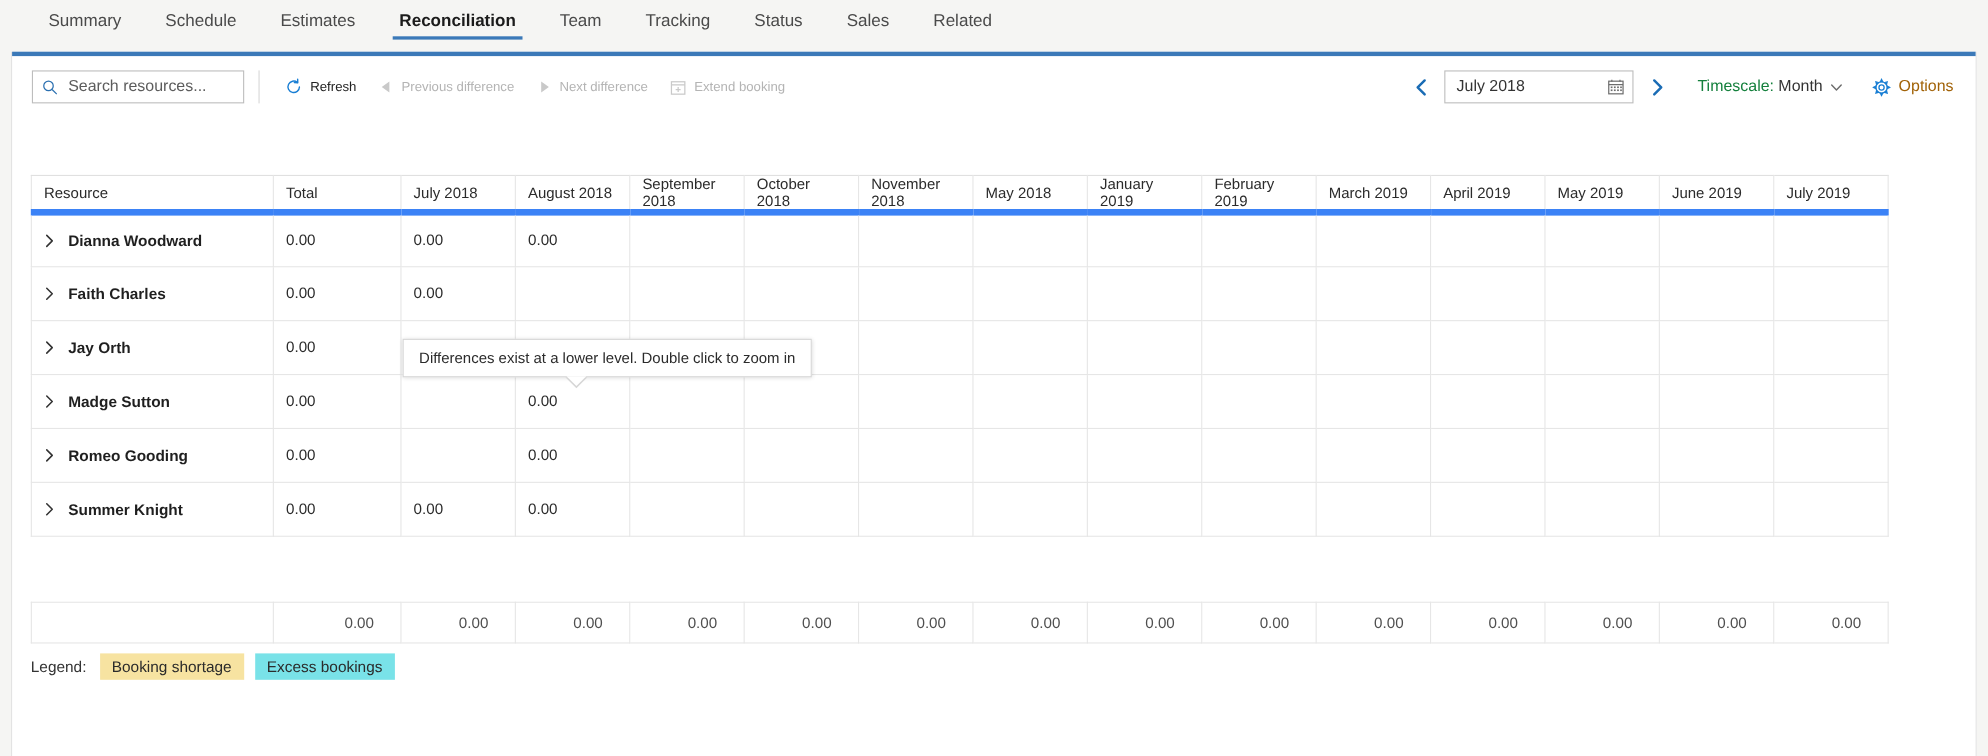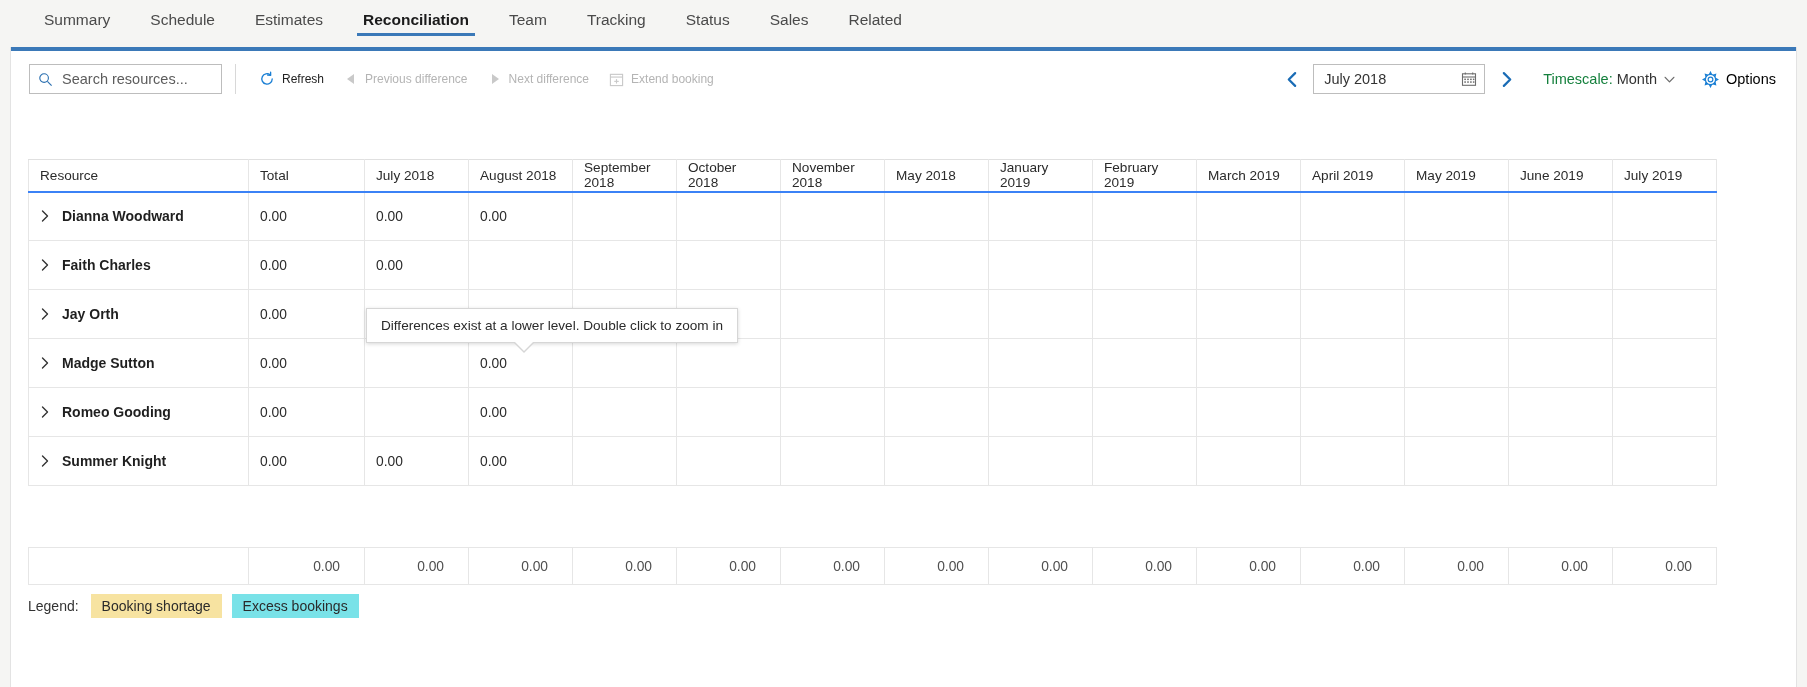--- a/index.html
+++ b/index.html
@@ -114,21 +114,21 @@
   }
   .dd {
     display: flex; align-items: center; gap: 6px;
     font-size: 14.5px; color: #333;
     cursor: pointer;
     height: 32px; padding: 0 4px;
   }
   .options-btn {
     display: flex; align-items: center; gap: 7px;
     margin-left: 18px; cursor: pointer;
-    font-size: 14.5px; color: #000000;
+    font-size: 14.5px; color: #a16207;
     height: 32px; padding: 0 4px;
   }
 
   
   .grid-wrap {
     position: absolute;
     left: 17px; top: 112px;
     width: 1650px;
   }
   table.grid {
@@ -145,21 +145,21 @@
     font-weight: normal;
     text-align: left;
     vertical-align: middle;
     position: relative;
   }
   table.grid thead th {
     height: 32px;
     font-size: 13.6px;
     color: #2b2b2b;
     border-top: 1px solid #e0e0e0;
-    border-bottom: 2px solid #3b82f6;
+    border-bottom: 6px solid #3b82f6;
   }
   .col-res { width: 220px; }
   .col-total { width: 116px; }
   .col-month { width: 104px; }
 
   td.num { text-align: right; color: #4f4f4f; padding-right: 24px; }
   td.total { text-align: right; font-weight: bold; color: #1f1f1f; padding-right: 24px; }
 
   .res-cell { display: flex; align-items: center; gap: 12px; }
   .chev {

